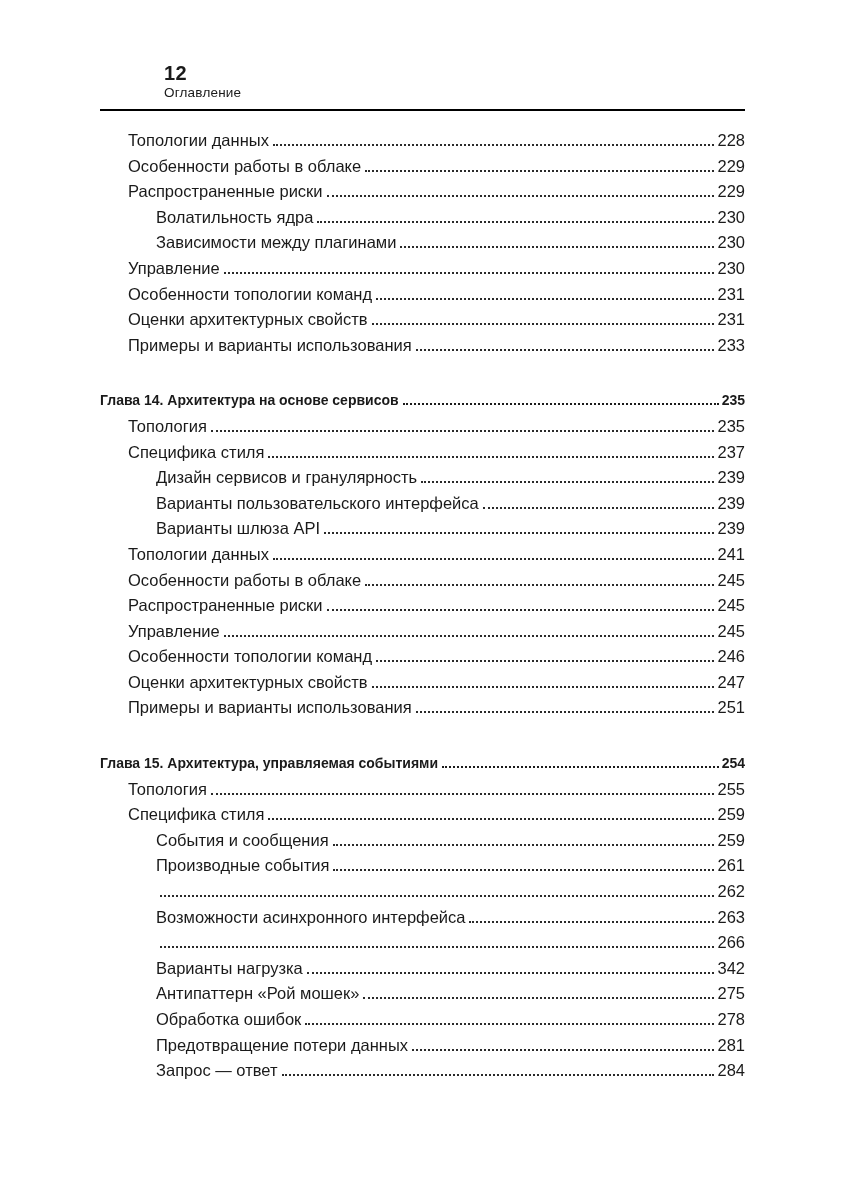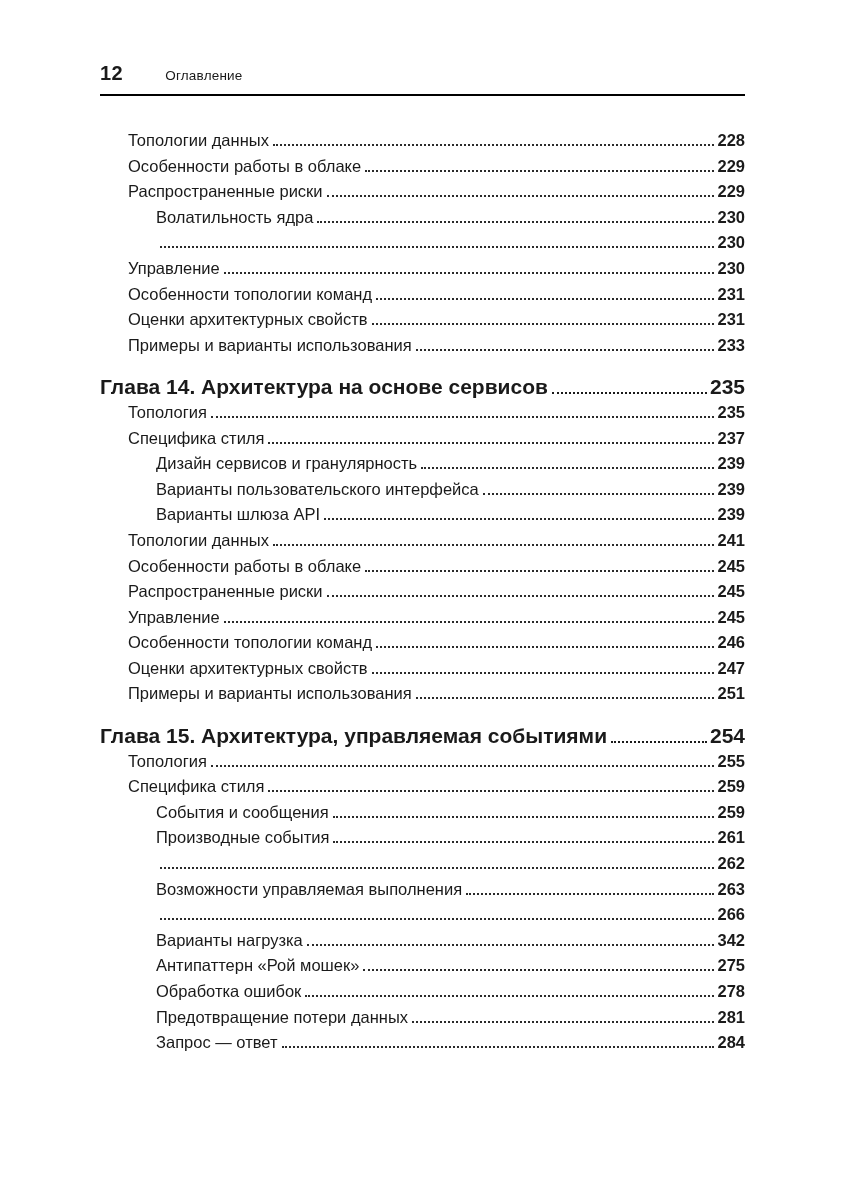--- a/index.html
+++ b/index.html
@@ -17,29 +17,30 @@
   }
   .header {
     position: absolute;
     left: 100px;
     right: 104px;
     top: 62px;
   }
   .header-line {
     display: flex;
     align-items: baseline;
+    flex-direction: column;
   }
   .page-number {
     font-size: 20px;
     font-weight: bold;
     letter-spacing: 0.5px;
   }
   .header-title {
     font-size: 13.5px;
-    margin-left: 42px;
+    margin-left: 64px;
     letter-spacing: 0.2px;
   }
   .rule {
     border-top: 2px solid #000;
     margin-top: 9px;
   }
   .toc {
     position: absolute;
     left: 100px;
     right: 104px;
@@ -50,39 +51,38 @@
     align-items: baseline;
     font-size: 16.5px;
     line-height: 25.6px;
     white-space: nowrap;
   }
   .toc-row.lvl0 { padding-left: 0; }
   .toc-row.lvl1 { padding-left: 28px; }
   .toc-row.lvl2 { padding-left: 56px; }
   .toc-row.chapter {
     font-weight: bold;
-    margin-top: 16px;
-    font-size: 21px;
+    margin-top: 30px;
+    font-size: 14px;
   }
   .toc-title {
     flex: 0 0 auto;
   }
   .leader {
     flex: 1 1 auto;
     min-width: 12px;
     height: 0;
     border-bottom: 2px dotted #2a2a2a;
     margin: 0 3px 0 4px;
   }
   .toc-row.chapter .leader {
     border-bottom: 2.5px dotted #1a1a1a;
   }
   .toc-page {
     flex: 0 0 auto;
-    font-weight: bold;
   }
 </style>
 </head>
 <body>
 
 <div class="page">
   <div class="header">
     <div class="header-line">
       <span class="page-number">12</span>
       <span class="header-title">Оглавление</span>
@@ -105,20 +105,21 @@
         <span class="toc-title">Распространенные риски</span>
         <span class="leader"></span>
         <span class="toc-page">229</span>
       </div>
       <div class="toc-row lvl2">
         <span class="toc-title">Волатильность ядра</span>
         <span class="leader"></span>
         <span class="toc-page">230</span>
       </div>
       <div class="toc-row lvl2">
+        <span class="toc-title">Зависимости между плагинами</span>
         <span class="leader"></span>
         <span class="toc-page">230</span>
       </div>
       <div class="toc-row lvl1">
         <span class="toc-title">Управление</span>
         <span class="leader"></span>
         <span class="toc-page">230</span>
       </div>
       <div class="toc-row lvl1">
         <span class="toc-title">Особенности топологии команд</span>
@@ -223,21 +224,21 @@
       <div class="toc-row lvl2">
         <span class="toc-title">Производные события</span>
         <span class="leader"></span>
         <span class="toc-page">261</span>
       </div>
       <div class="toc-row lvl2">
         <span class="leader"></span>
         <span class="toc-page">262</span>
       </div>
       <div class="toc-row lvl2">
-        <span class="toc-title">Возможности управляемая выполнения</span>
+        <span class="toc-title">Возможности асинхронного интерфейса</span>
         <span class="leader"></span>
         <span class="toc-page">263</span>
       </div>
       <div class="toc-row lvl2">
         <span class="leader"></span>
         <span class="toc-page">266</span>
       </div>
       <div class="toc-row lvl2">
         <span class="toc-title">Варианты нагрузка</span>
         <span class="leader"></span>

